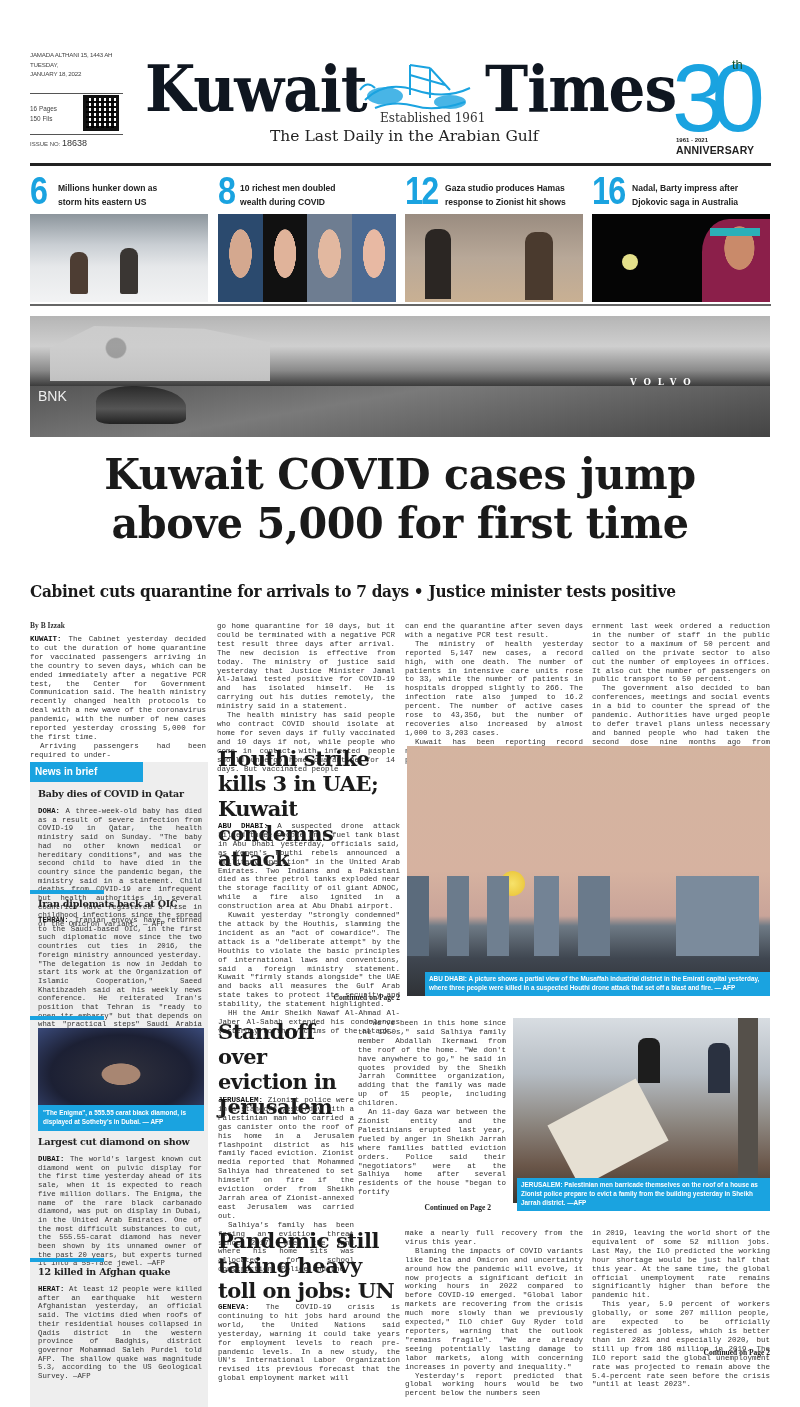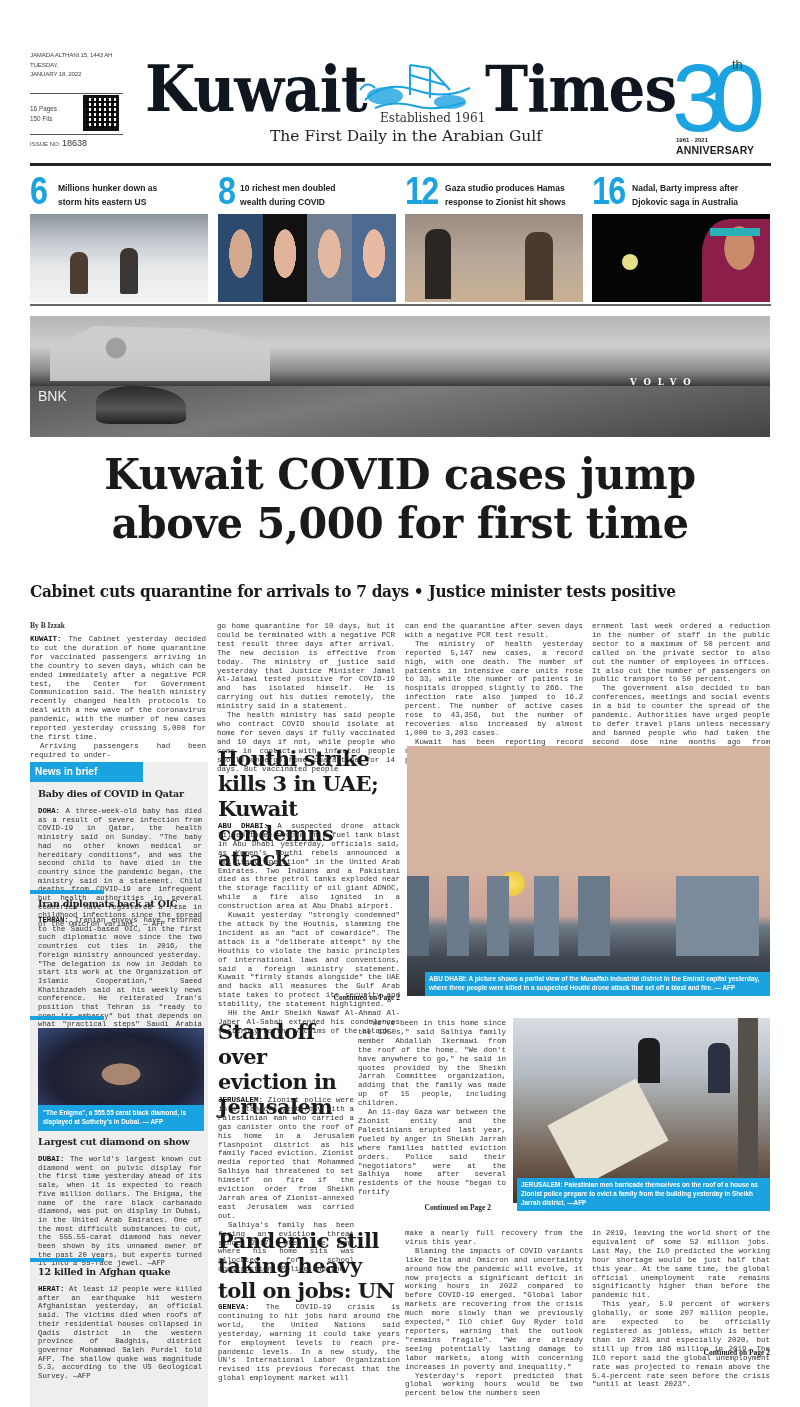--- a/index.html
+++ b/index.html
@@ -110,21 +110,21 @@
     <path d="M10 40 Q30 20 60 30 Q90 40 115 28"></path>
     <path d="M20 48 Q40 40 60 46 Q80 52 110 42"></path>
     <path d="M55 5 L55 35 M75 8 L75 38 M55 5 L75 8 M55 15 L90 25 M75 8 L95 30"></path>
     <path d="M5 30 Q12 20 20 28"></path>
   </g>
   <ellipse cx="30" cy="36" rx="18" ry="9" fill="#1aa3e0" opacity="0.8"></ellipse>
   <ellipse cx="95" cy="42" rx="16" ry="7" fill="#1aa3e0" opacity="0.8"></ellipse>
 </svg>
 <div class="abs logo-word logo-times">Times</div>
 <div class="abs established">Established 1961</div>
-<div class="abs tagline">The First Daily in the Arabian Gulf</div>
+<div class="abs tagline">The Last Daily in the Arabian Gulf</div>
 
 <div class="abs anniv-num">30</div>
 <div class="abs anniv-th">th</div>
 <div class="abs anniv-years">1961 - 2021</div>
 <div class="abs anniv-label">ANNIVERSARY</div>
 
 <div class="abs mast-rule"></div>
 
 <div class="abs teaser" style="left:30px">
   <div class="teaser-num">6</div>

